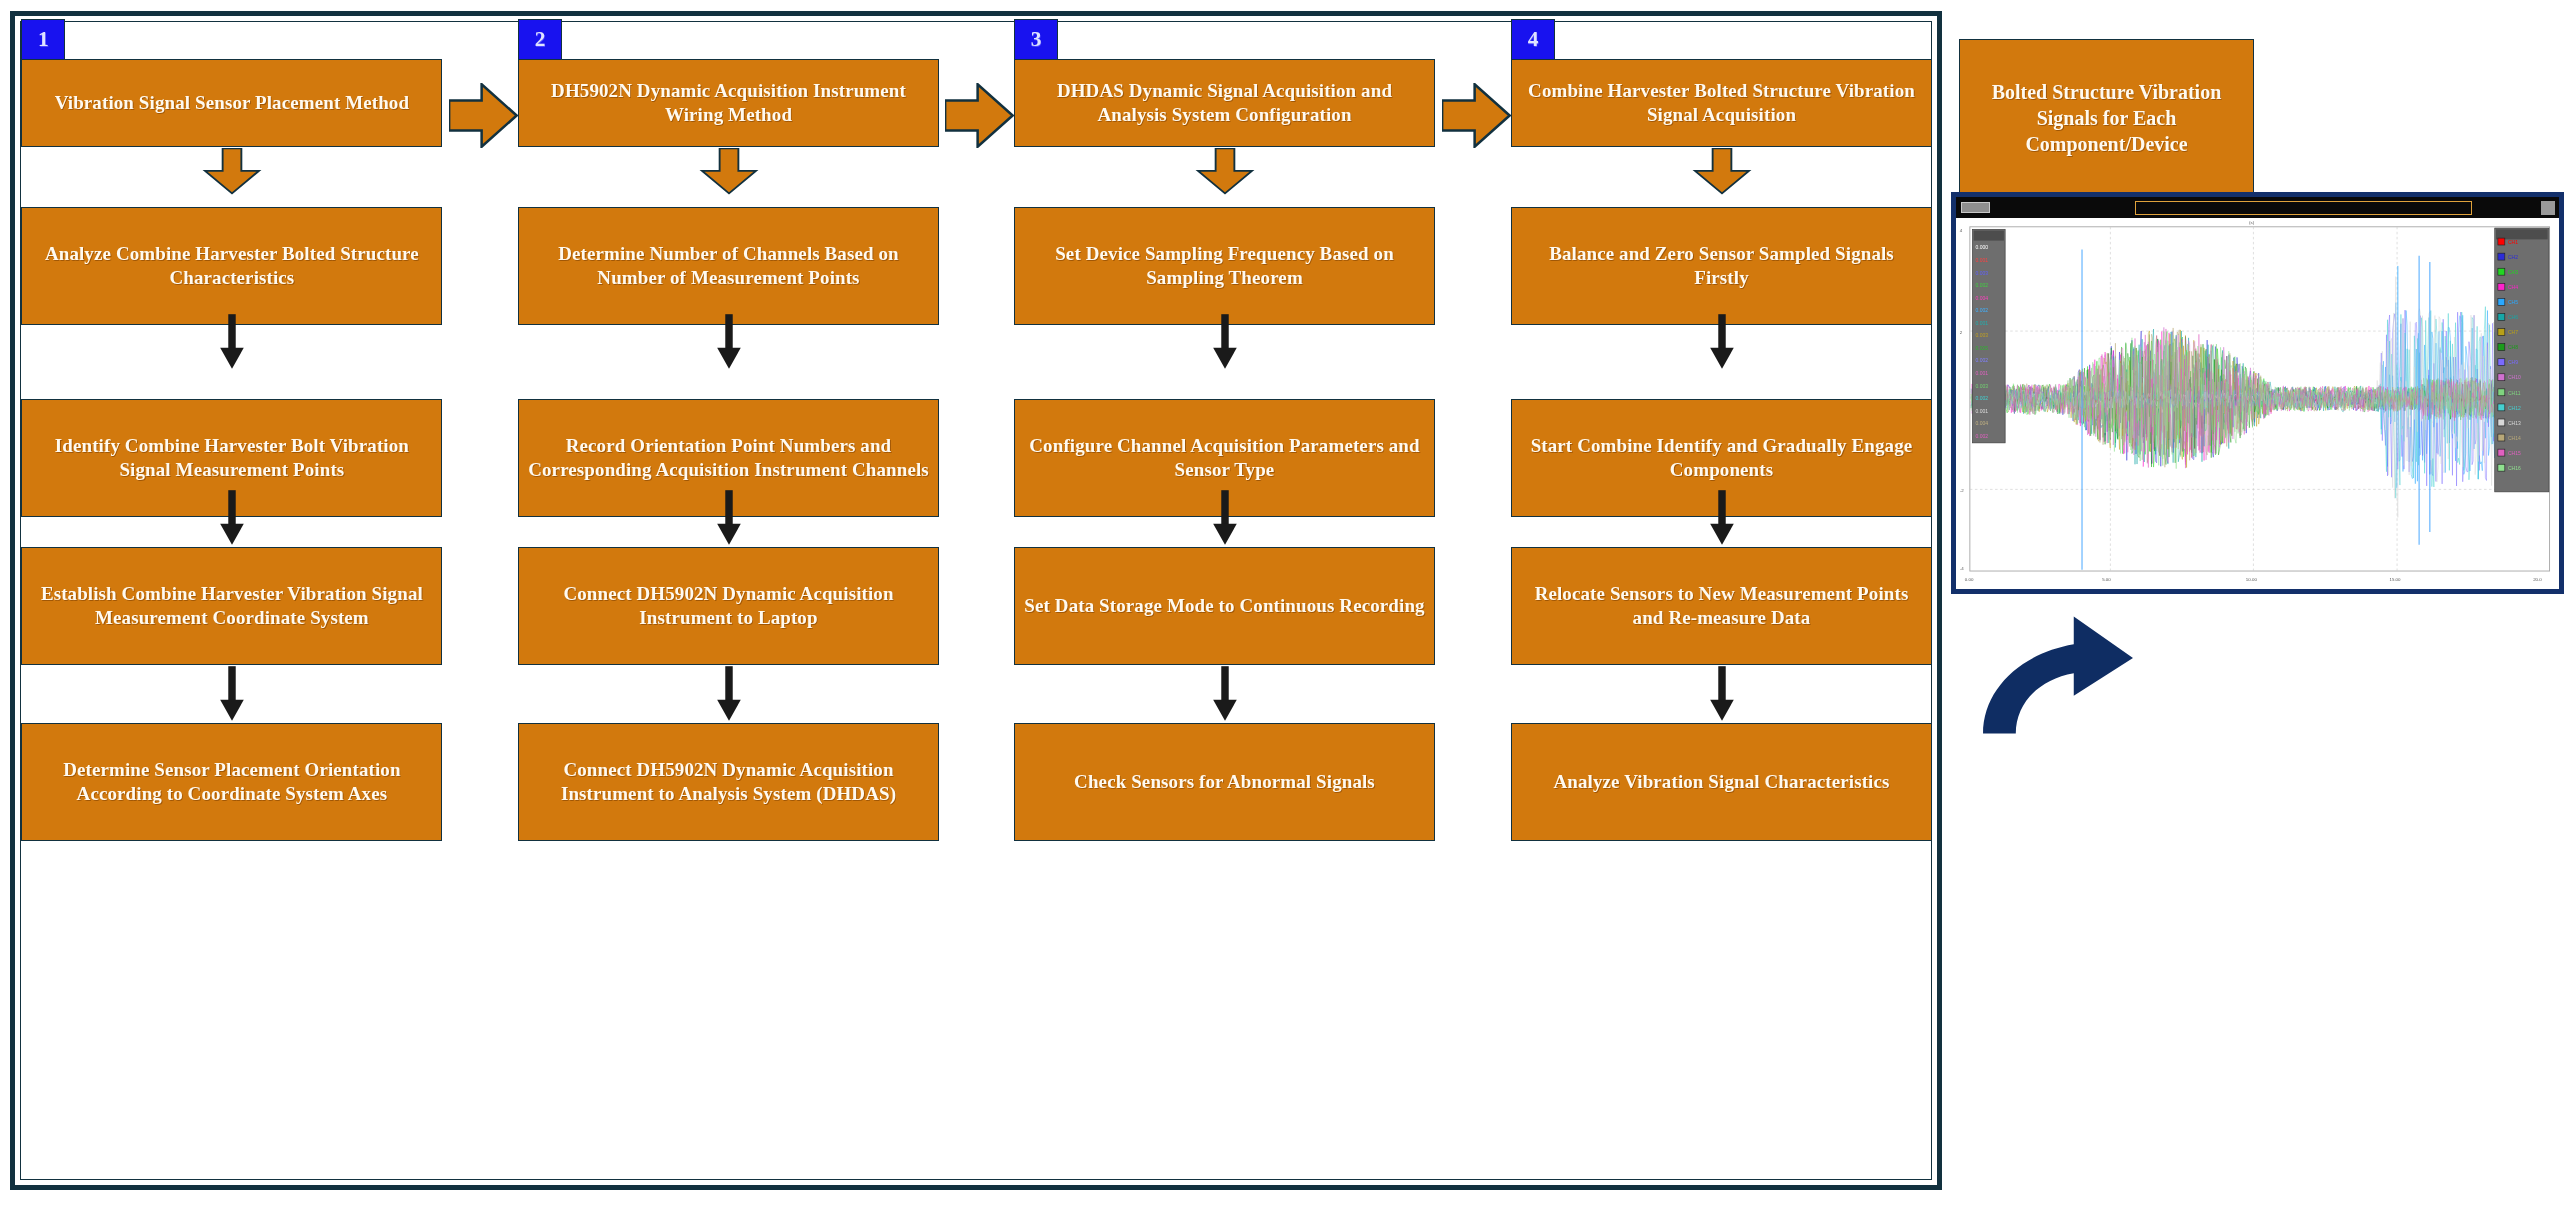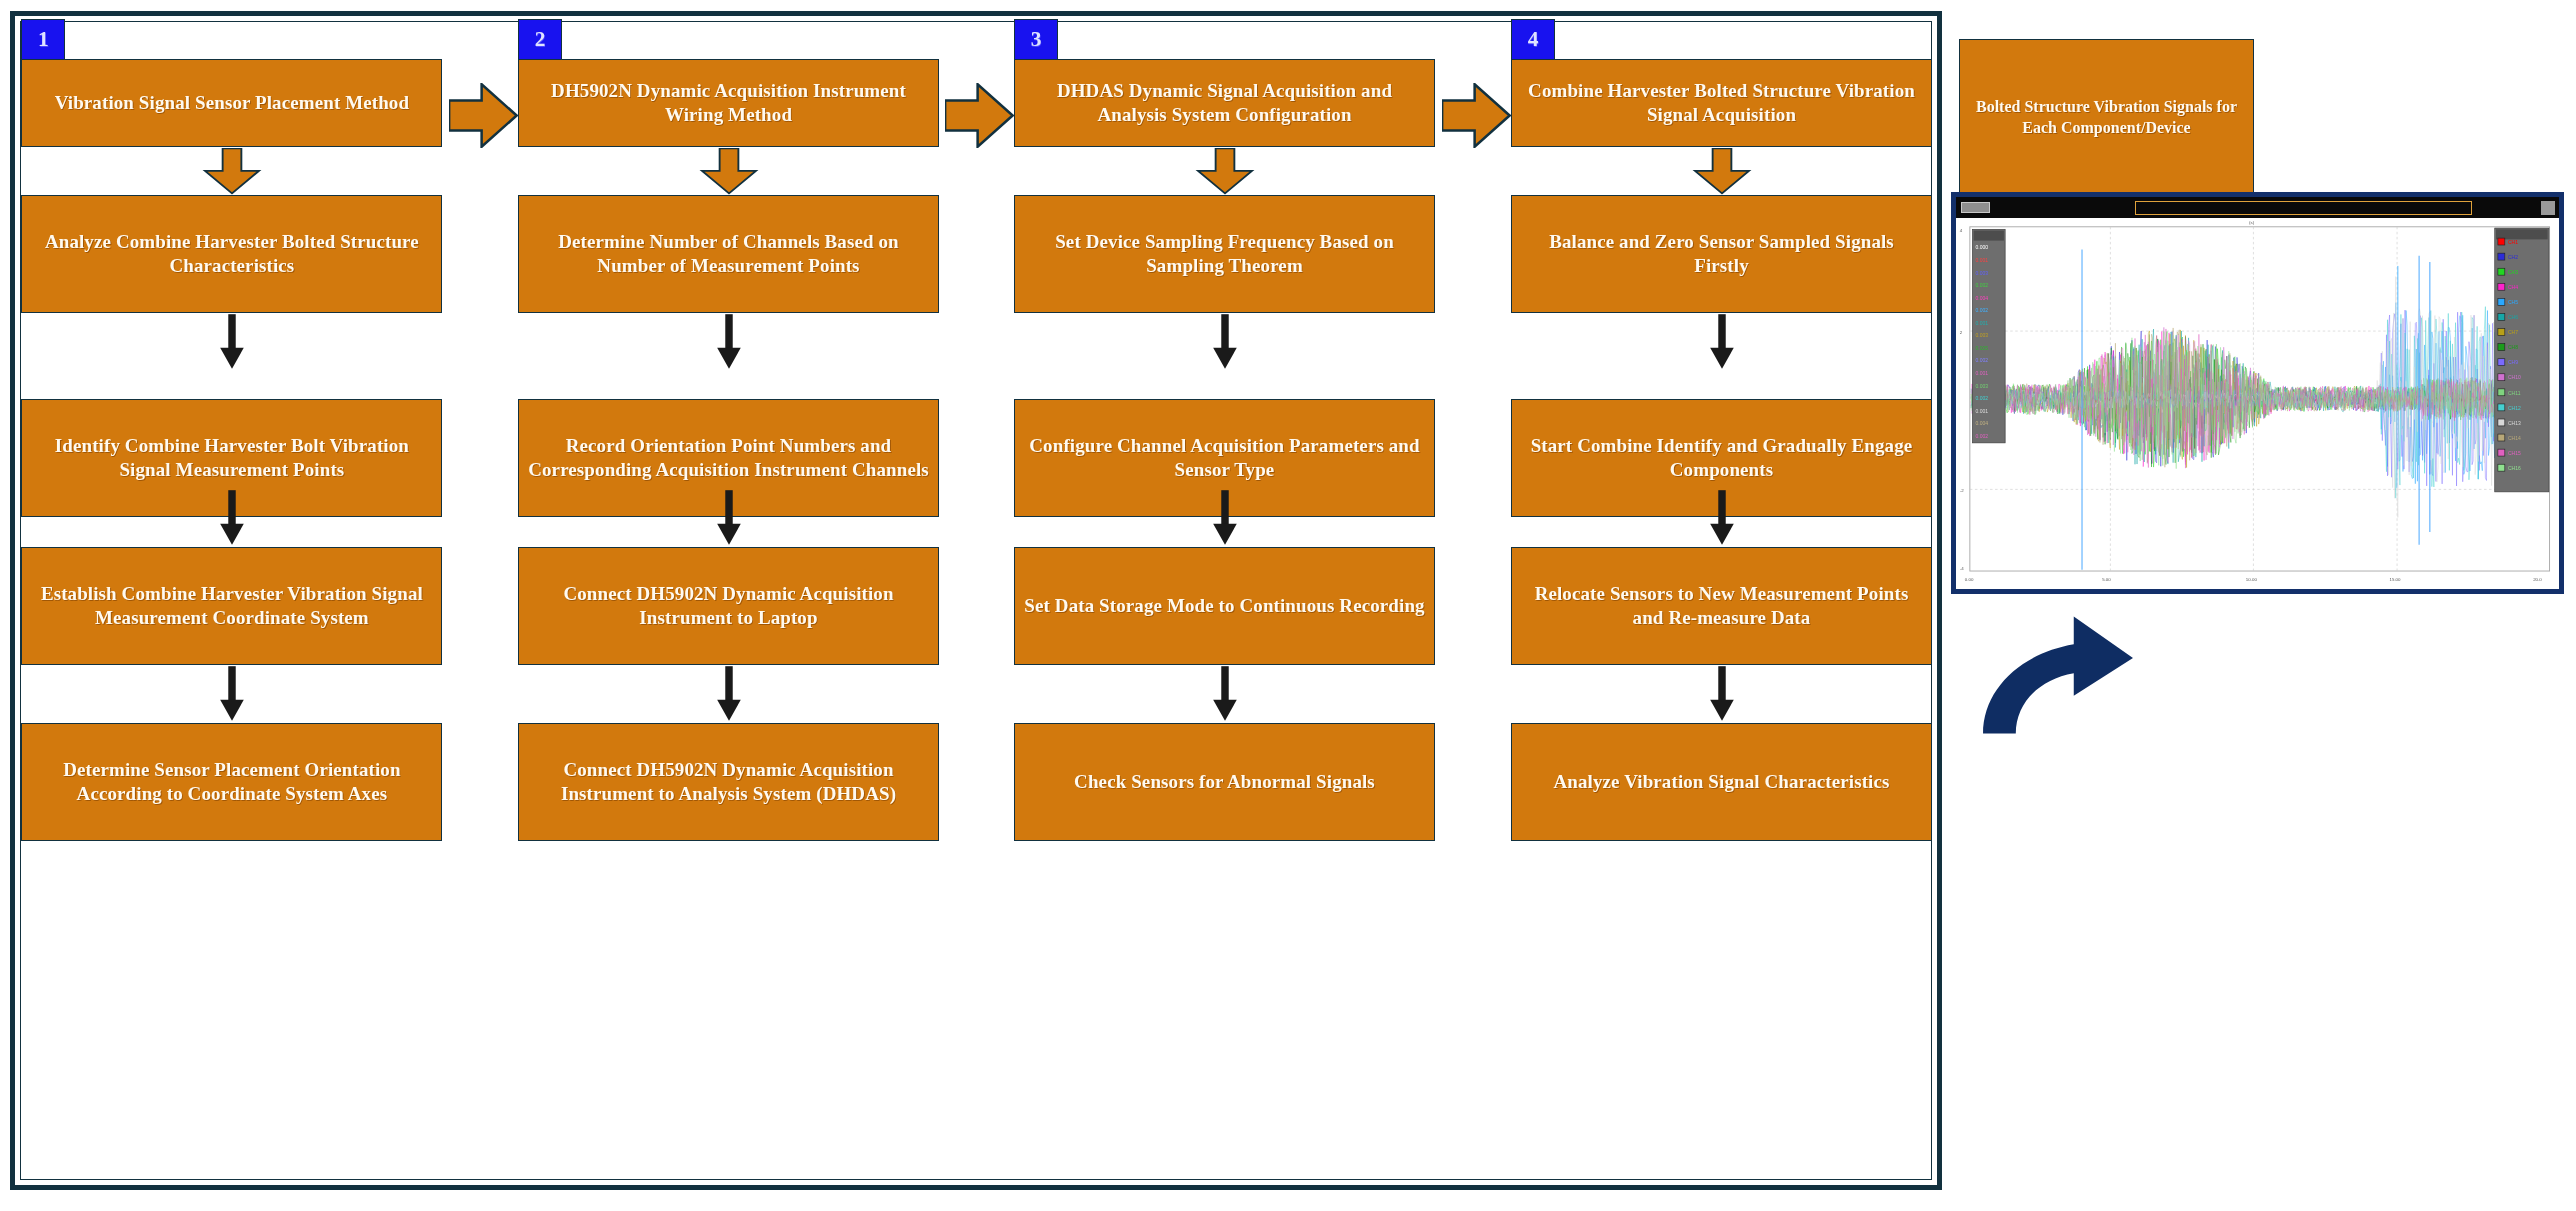--- a/index.html
+++ b/index.html
@@ -51,21 +51,21 @@
     font-weight:bold;
     font-size:19px;
     line-height:1.28;
     padding:3.8px 8.8px;
     text-shadow:0.9px 0.9px 0 rgba(120,60,0,.55);
     letter-spacing:0.1px;
   }
 
   
   .box.b1{ top:40px;  height:88px; }
-  .box.b2{ top:176px; height:118px; }
+  .box.b2{ top:188px; height:118px; }
   .box.b3{ top:344px; height:118px;margin-top:36px; }
   .box.b4{ top:528px; height:118px; }
   .box.b5{ top:704px;height:118px; }
 
   
   .fat-arrow{
     position:absolute;left:50%;transform:translateX(-50%);
     width:60px;height:47px;
   }
   .fat-arrow svg{display:block;}
@@ -84,21 +84,21 @@
   .chevron svg{display:block;}
 
   
   #right-panel{
     position:absolute;left:1959px;top:39px;width:295px;
   }
   #right-title{
     position:relative;width:295px;height:157px;
     background:#d2790d;border:1.9px solid #12313f;box-sizing:border-box;
     display:flex;align-items:center;justify-content:center;text-align:center;
-    color:#fffaf0;font-weight:bold;font-size:16px;line-height:1.3;
+    color:#fffaf0;font-weight:bold;font-size:20px;line-height:1.3;
     text-shadow:0.9px 0.9px 0 rgba(120,60,0,.55);
     padding:2.5px 6.3px;
   }
 
   
   #screenshot-window{
     position:absolute;left:1951px;top:192px;width:613px;height:402px;
     border:5.7px solid #13306b;background:#ffffff;box-sizing:border-box;
   }
   #sw-titlebar{

